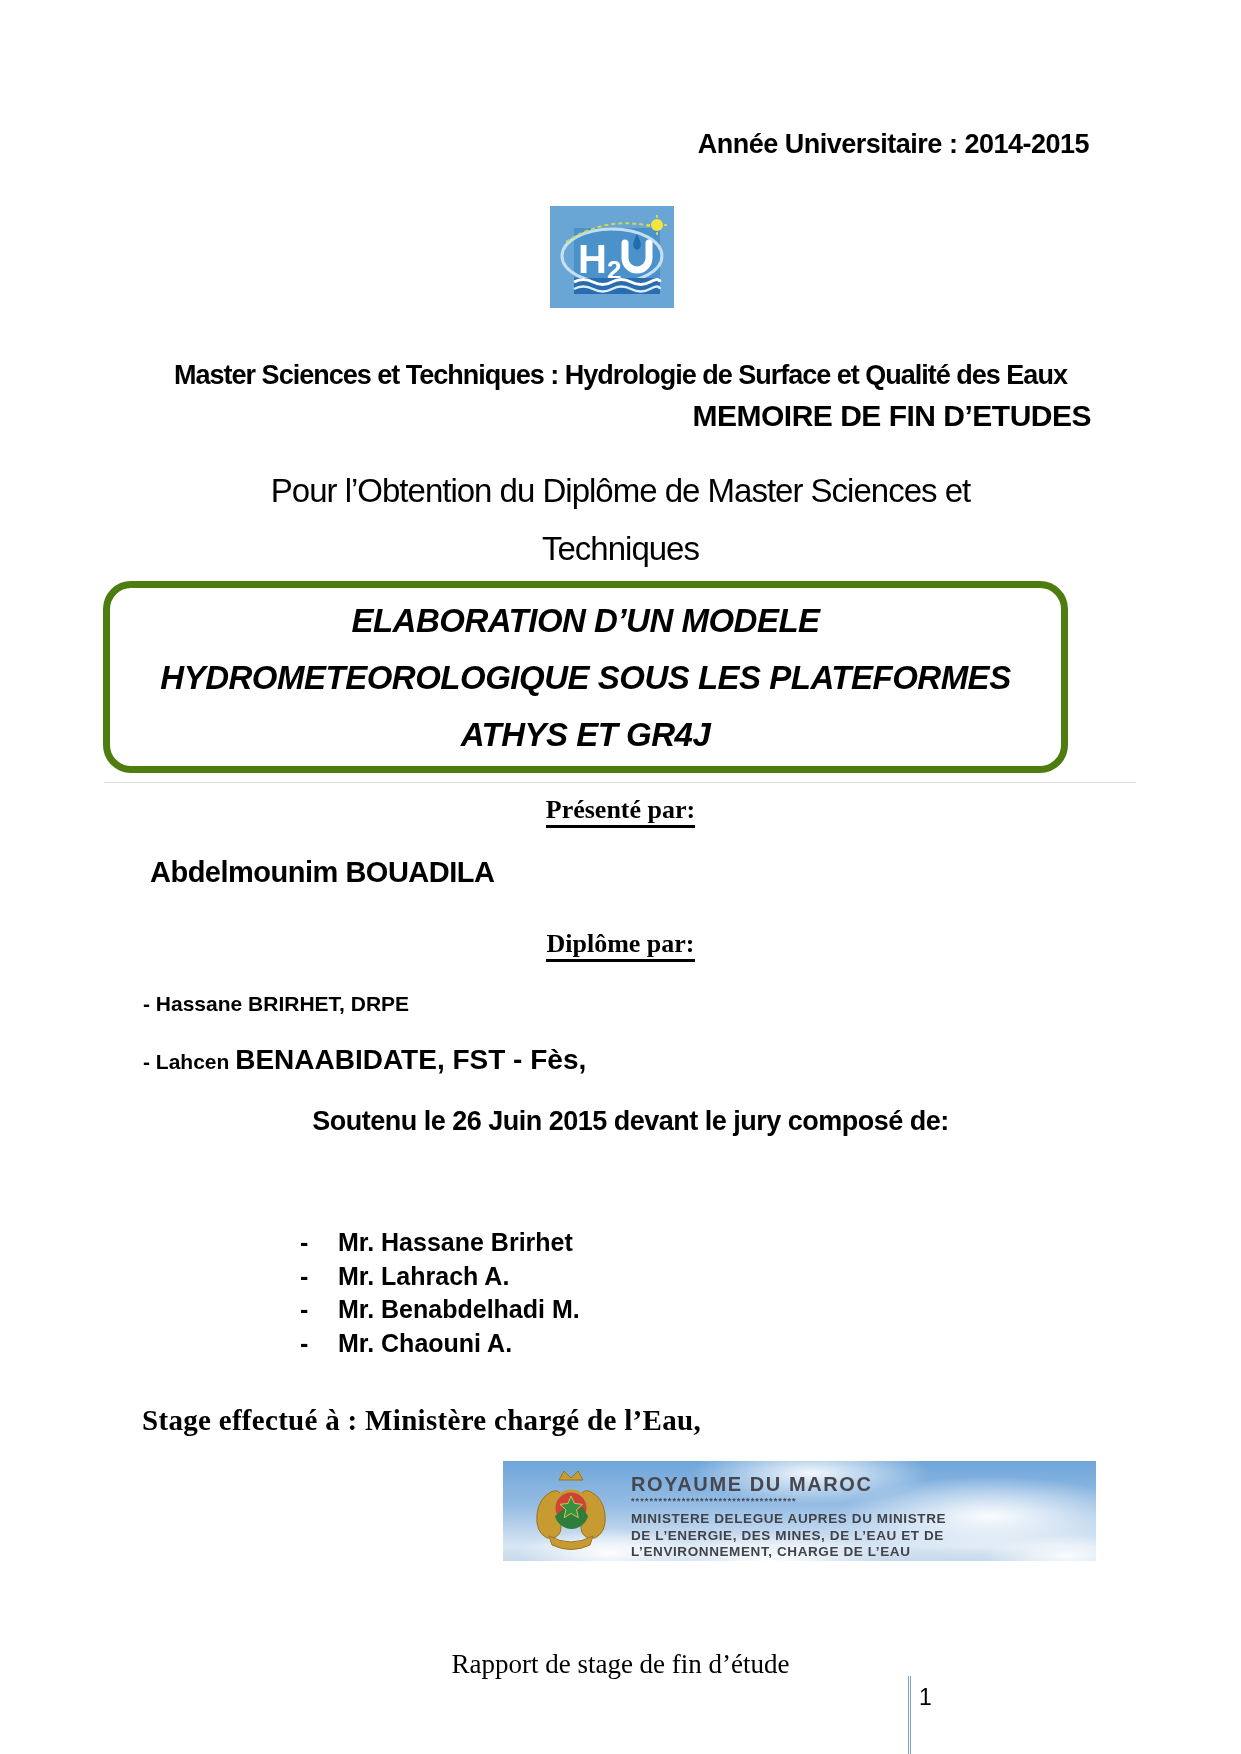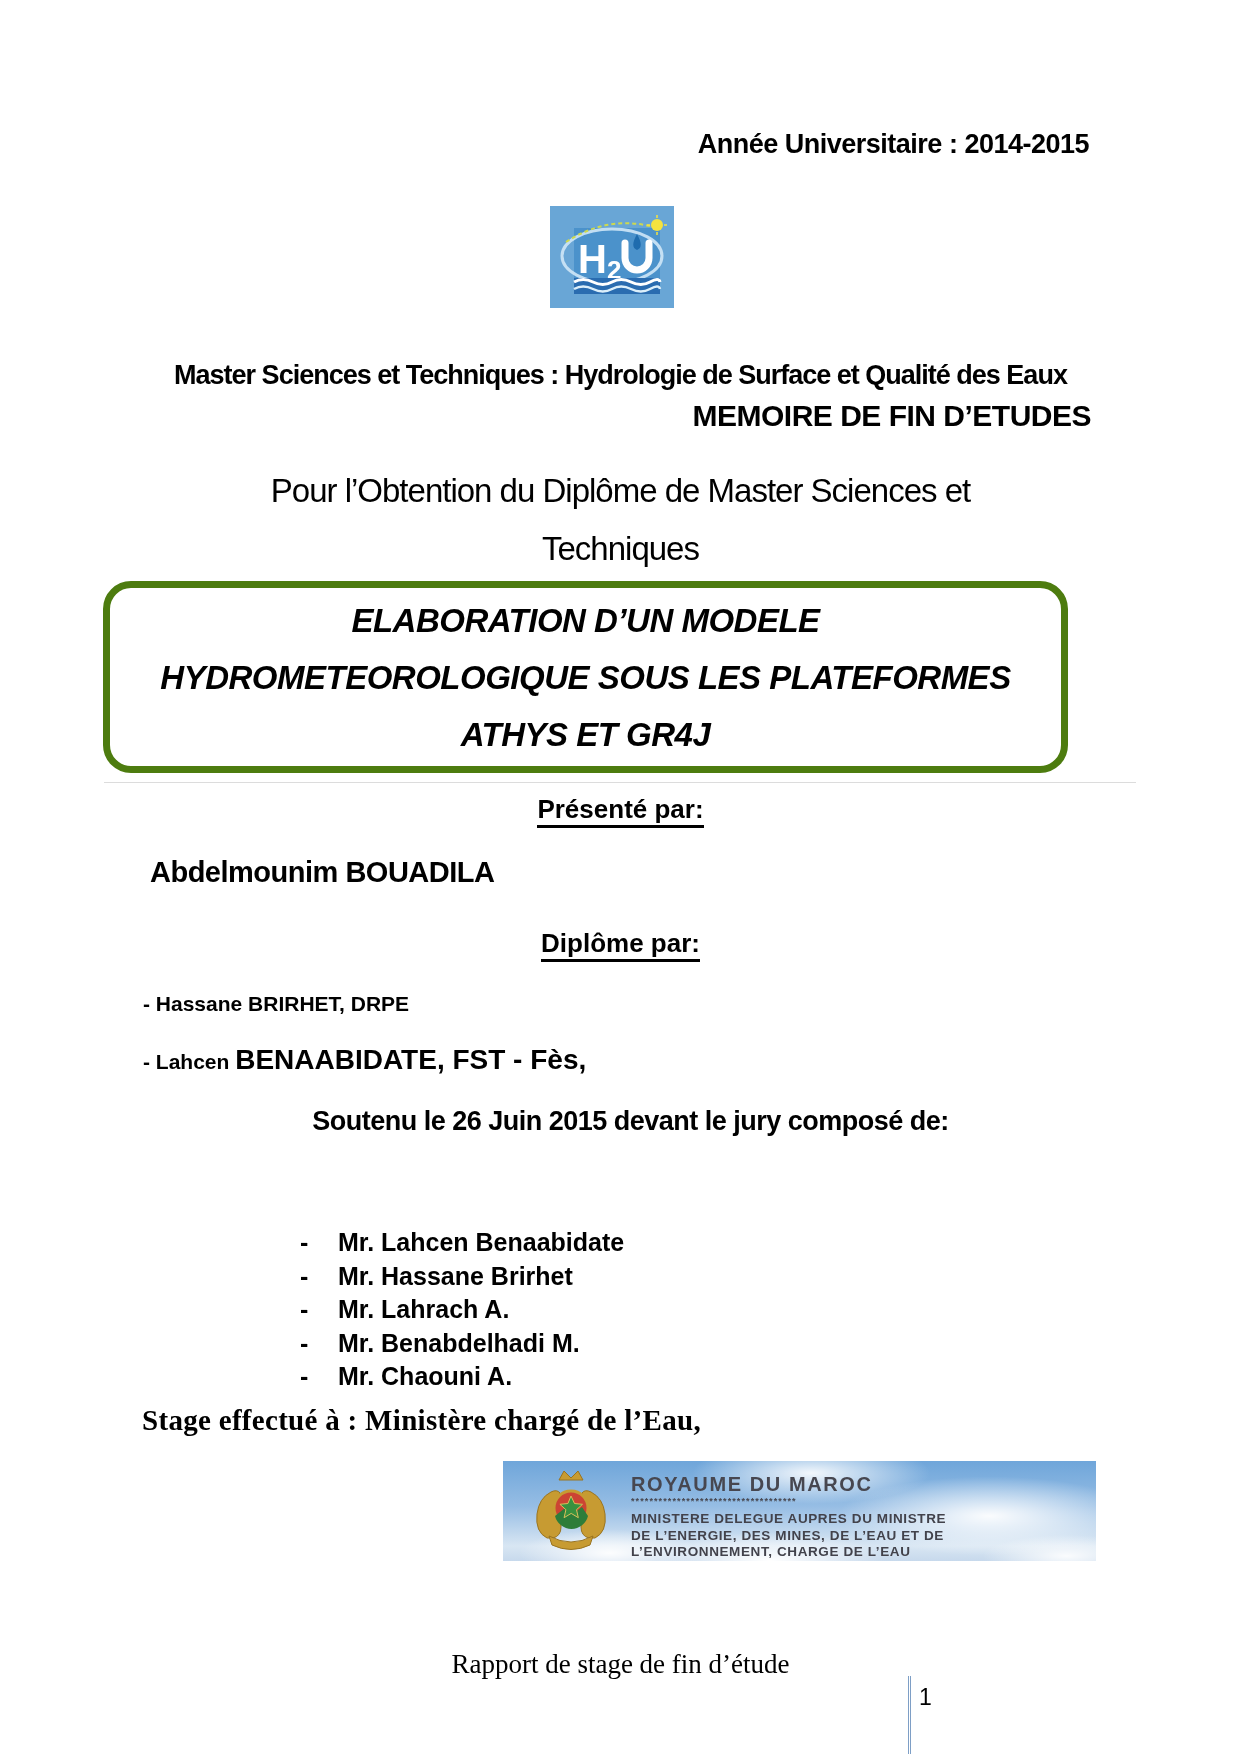--- a/index.html
+++ b/index.html
@@ -18,21 +18,21 @@
   #memoire{top:399px;left:150px;right:150px;text-align:right;font-size:30px;font-weight:700;letter-spacing:-0.5px;}
   #purpose{top:462px;left:150px;right:150px;text-align:center;font-size:33px;font-weight:400;line-height:58px;letter-spacing:-1px;}
   
   #titlebox{left:103px;top:581px;width:951px;height:174px;border:7px solid #4d7c0f;border-radius:28px;padding-top:4px;box-sizing:content-box;}
   .titleline{text-align:center;font-style:italic;font-weight:700;font-size:33px;line-height:57px;letter-spacing:-0.5px;}
   #underboxline{left:104px;top:782px;width:1032px;height:1px;background:#dcdcdc;}
   
   #presente{top:794px;left:150px;right:150px;text-align:center;font-size:26px;font-weight:700;}
   #author{top:856px;left:150px;right:150px;text-align:left;font-size:29px;font-weight:700;letter-spacing:-0.5px;}
   #encadre{top:928px;left:150px;right:150px;text-align:center;font-size:26px;font-weight:700;}
-  .h-underline{border-bottom:3px solid #000;padding-bottom:1px;}
+  .h-underline{border-bottom:3px solid #000;padding-bottom:1px;font-family:Liberation Serif, serif;}
   #sup1{left:143px;top:986px;font-size:21px;font-weight:700;margin-top:6px;}
   #sup2{left:143px;top:1044px;font-size:21px;font-weight:700;}
   #sup2 .sup-big{font-size:28px;}
   #soutenu{top:1106px;left:150px;right:130px;text-align:center;font-size:27px;font-weight:700;letter-spacing:-0.5px;}
   
   #jury{left:300px;top:1226px;font-size:25px;font-weight:700;line-height:33.5px;}
   .jury-row{white-space:nowrap;}
   .jury-dash{display:inline-block;width:38px;}
   
   #stage{left:142px;top:1404px;font-family:"Liberation Serif",serif;font-size:29px;font-weight:700;letter-spacing:0.3px;}
@@ -110,21 +110,20 @@
   <span class="h-underline">Diplôme par:</span>
 </div>
 <div id="sup1" class="abs">- Hassane BRIRHET, DRPE</div>
 <div id="sup2" class="abs">
   <span>- Lahcen </span><span class="sup-big">BENAABIDATE, FST - Fès,</span>
 </div>
 
 <div id="soutenu" class="abs">Soutenu le 26 Juin 2015 devant le jury composé de:</div>
 
 <div id="jury" class="abs">
-  <div class="jury-row"><span class="jury-dash">-</span><span>Mr. Lahcen Benaabidate</span></div>
   <div class="jury-row"><span class="jury-dash">-</span><span>Mr. Hassane Brirhet</span></div>
   <div class="jury-row"><span class="jury-dash">-</span><span>Mr. Lahrach A.</span></div>
   <div class="jury-row"><span class="jury-dash">-</span><span>Mr. Benabdelhadi M.</span></div>
   <div class="jury-row"><span class="jury-dash">-</span><span>Mr. Chaouni A.</span></div>
 </div>
 
 <div id="stage" class="abs">Stage effectué à : Ministère chargé de l’Eau,</div>
 
 <div id="banner" class="abs">
   <svg id="arms" viewBox="0 0 92 88">

